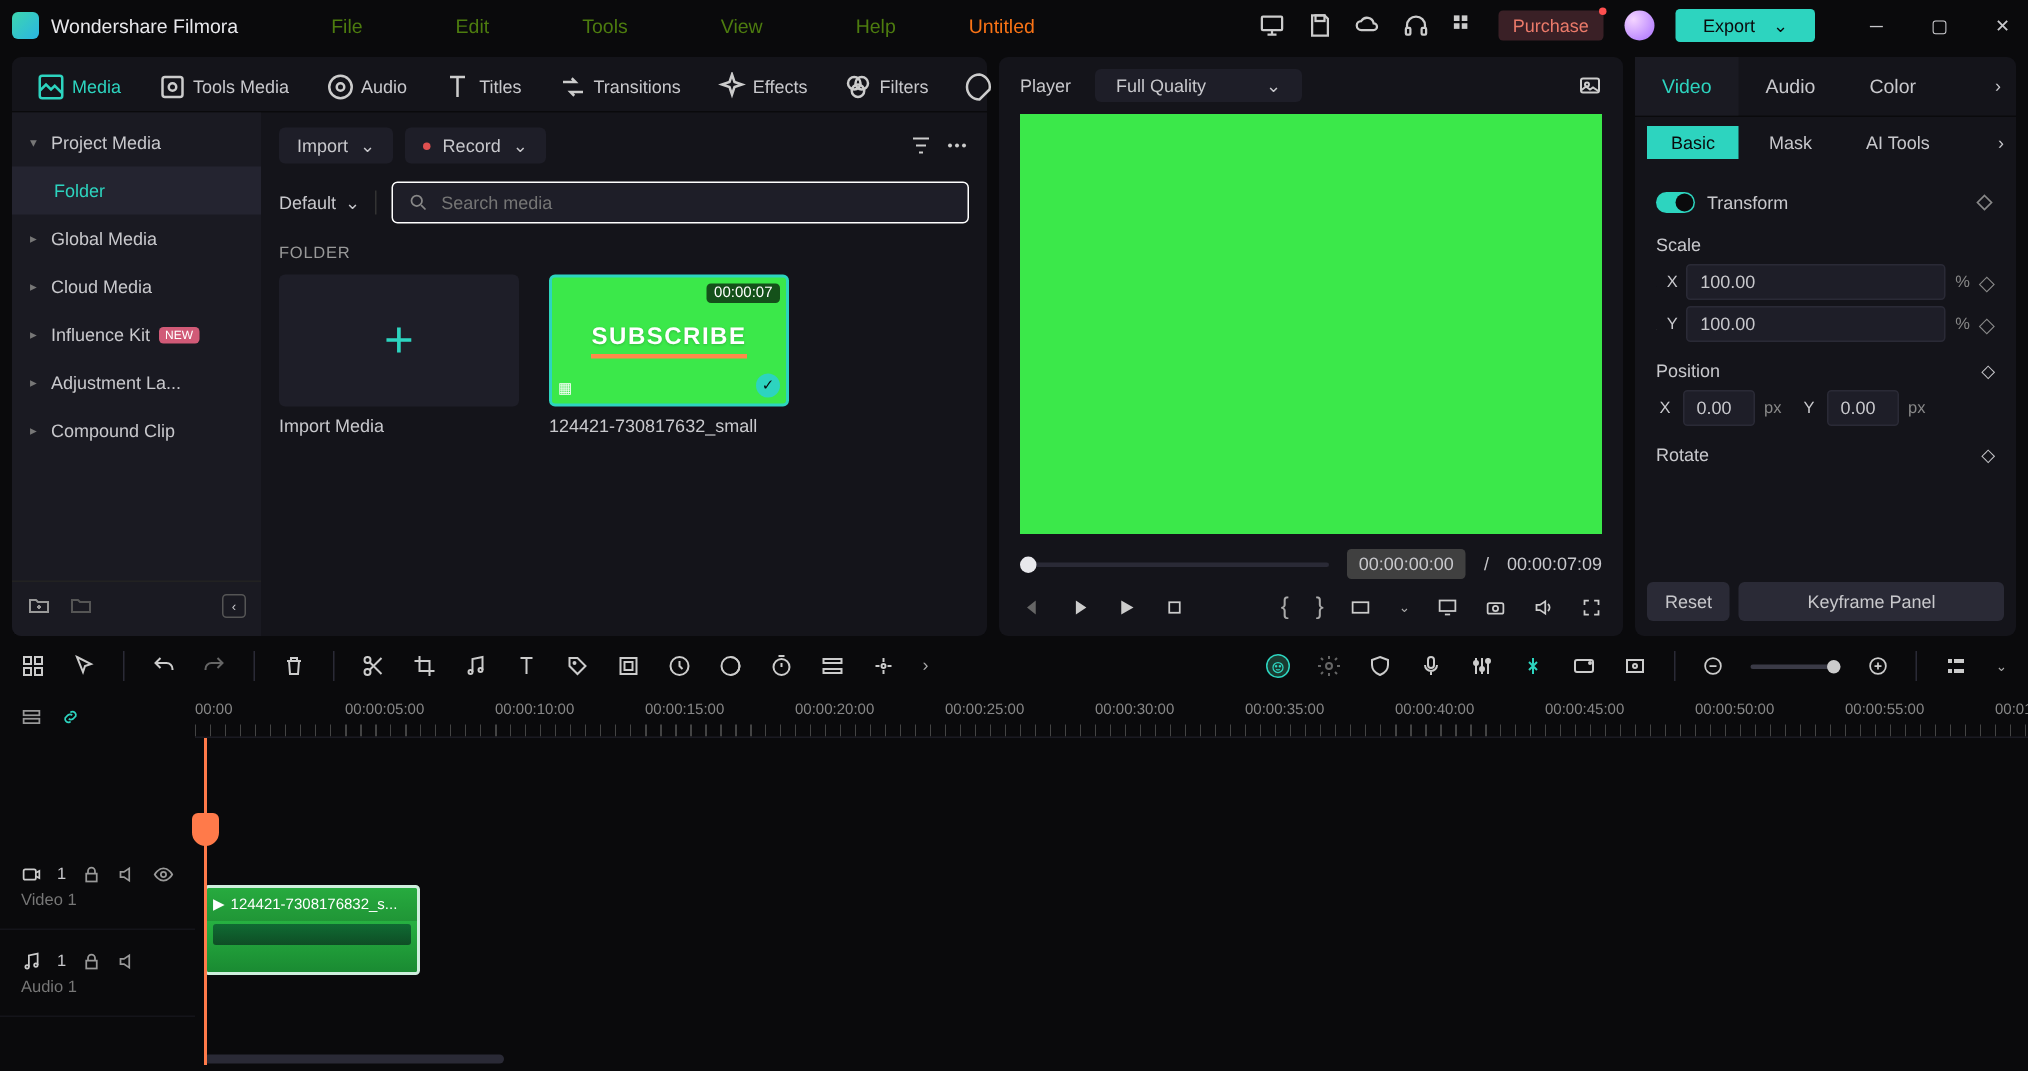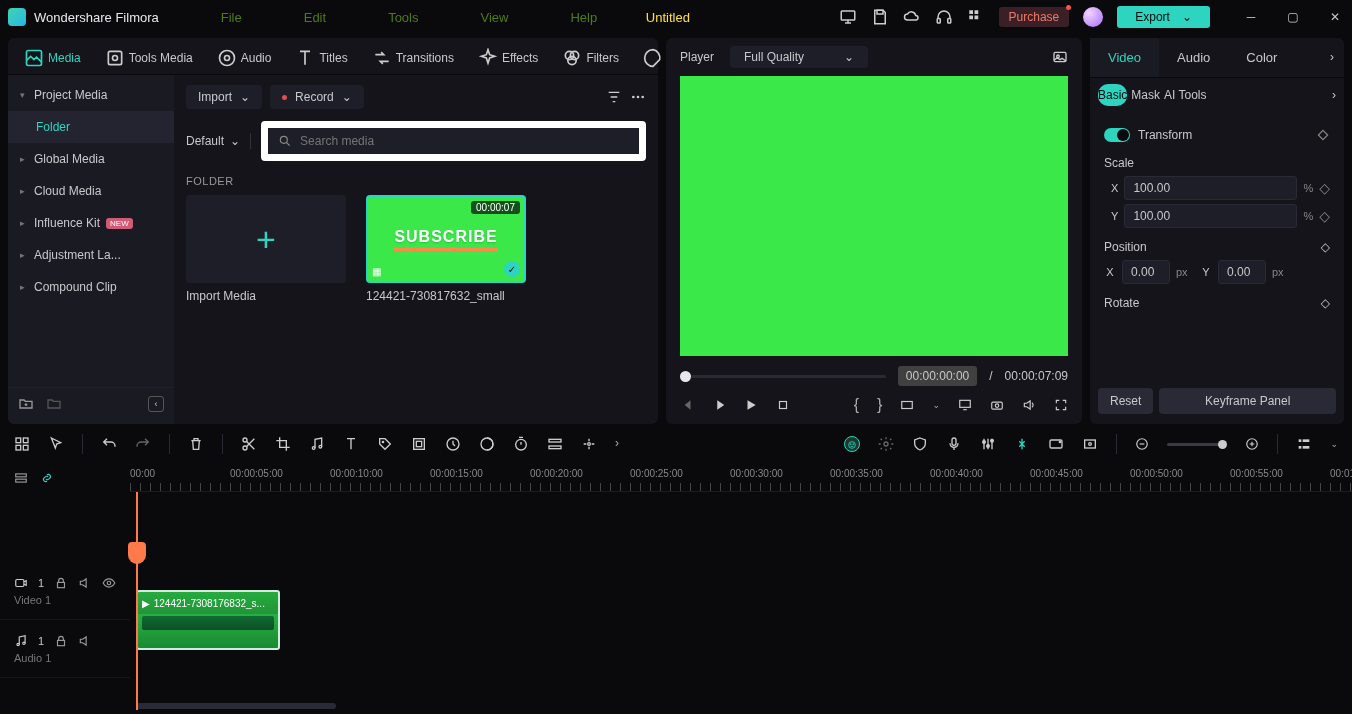--- a/index.html
+++ b/index.html
@@ -2,21 +2,21 @@
 <html><head>
 <meta charset="utf-8">
 <style>
 * { margin: 0; padding: 0; box-sizing: border-box; font-family: -apple-system, BlinkMacSystemFont, "Segoe UI", sans-serif; user-select: none; }
 body { background: #0a0a0c; color: #c8c8cc; width: 1352px; height: 714px; overflow: hidden; font-size: 12px; }
 .titlebar { height: 34px; display: flex; align-items: center; padding: 0 8px; background: #0a0a0c; }
 .logo { width: 18px; height: 18px; background: linear-gradient(135deg,#3dd6b0,#2ab5e3); border-radius: 4px; margin-right: 8px; }
 .app-name { font-size: 13px; color: #e8e8ec; margin-right: 28px; }
 .menu { display: flex; gap: 28px; }
 .menu span { font-size: 13px; color: #4d7c0f; cursor: pointer; margin-left: 34px; }
-.tb-center { flex: 1; text-align: center; color: #fde047; font-size: 13px; padding-right: 100px; }
+.tb-center { flex: 1; text-align: center; color: #f97316; font-size: 13px; padding-right: 100px; }
 .tb-right { display: flex; align-items: center; gap: 14px; }
 .icbtn { width: 18px; height: 18px; display: flex; align-items: center; justify-content: center; cursor: pointer; }
 .purchase { background: #3a2026; color: #eb7a6a; padding: 3px 10px; border-radius: 3px; font-size: 12px; position: relative; text-align: right; }
 .purchase::after { content:''; position:absolute; top:-2px; right:-2px; width:5px; height:5px; background:#ff5050; border-radius:50%; }
 .avatar { width: 20px; height: 20px; border-radius: 50%; background: radial-gradient(circle at 30% 30%, #f4d4ff, #a86eff); }
 .export { background: #2dd4bf; color: #0a0a0c; padding: 4px 18px; border-radius: 3px; font-size: 12px; display:flex; align-items:center; gap:12px; }
 .winctl { margin-left: 18px; display: flex; gap: 24px; }
 .workspace { display: flex; height: 390px; padding: 4px 8px 0 8px; gap: 8px; }
 .media-panel { width: 650px; background: #14141a; border-radius: 6px; display: flex; flex-direction: column; }
 .tabs { display: flex; border-bottom: 1px solid #0a0a0c; padding: 4px 4px 0 4px; }
@@ -33,21 +33,21 @@
 .nav-spacer{flex:1;}
 .nav-foot { display:flex; align-items:center; gap:12px; padding:8px 10px; border-top:1px solid #222; }
 .nav-foot .col { width:16px; height:16px; border:1px solid #555; border-radius:3px; margin-left:auto; display:flex; align-items:center; justify-content:center; font-size:9px; }
 .media-main { flex: 1; padding: 10px 12px; position:relative; }
 .media-ctrl { display:flex; align-items:center; gap:8px; }
 .pill { background:#1e1e28; padding:5px 12px; border-radius:4px; font-size:12px; display:flex; align-items:center; gap:8px; cursor:pointer; }
 .pill .dot{width:5px;height:5px;background:#e05050;border-radius:50%;}
 .media-ctrl .sp{flex:1}
 .sortrow { display:flex; align-items:center; gap:10px; margin-top:12px; }
 .sortrow .sort{display:flex;align-items:center;gap:6px;font-size:12px;text-align:center;}
-.search { flex:1; background:#1e1e28; border-radius:4px; padding:6px 10px; display:flex; align-items:center; gap:8px; border:7px solid #ffffff;}
+.search { flex:1; background:#1e1e28; border-radius:4px; padding:6px 10px; display:flex; align-items:center; gap:8px; border:1px solid #ffffff;}
 .search input { background:none; border:none; outline:none; color:#999; font-size:12px; flex:1; }
 .folder-lbl { margin-top:14px; font-size:11px; letter-spacing:.5px; color:#999; }
 .thumbs { display:flex; gap:20px; margin-top:8px; }
 .import-card { width:160px; height:88px; background:#1e1e28; border-radius:4px; display:flex; align-items:center; justify-content:center; font-size:34px; color:#2dd4bf; font-weight:200; cursor:pointer;}
 .import-lbl { font-size:12px; color:#c8c8cc; margin-top:6px; }
 .clip-card { width:160px; height:88px; background:#3be84a; border:2px solid #2dd4bf; border-radius:4px; position:relative; display:flex; align-items:center; justify-content:center; cursor:pointer; overflow:hidden;}
 .clip-card .sub { color:#fff; font-weight:700; font-size:16px; letter-spacing:1px; text-shadow:0 1px 2px rgba(0,0,0,.2); border-bottom:3px solid #ff8a4a; padding-bottom:2px;}
 .dur { position:absolute; top:4px; right:4px; background:rgba(0,0,0,.65); color:#fff; font-size:10px; padding:1px 5px; border-radius:3px;}
 .check { position:absolute; bottom:4px; right:4px; width:16px; height:16px; background:#2dd4bf; border-radius:50%; color:#0a0a0c; font-size:10px; display:flex; align-items:center; justify-content:center;}
 .tlic { position:absolute; bottom:4px; left:4px; color:#fff; font-size:10px; }
@@ -59,21 +59,21 @@
 .scrub-track { flex:1; height:3px; background:#2a2a36; border-radius:2px; position:relative; }
 .scrub-track::before{content:'';position:absolute;left:0;top:-4px;width:11px;height:11px;background:#e8e8ec;border-radius:50%;}
 .pctrl { display:flex; align-items:center; padding:6px 14px 10px; gap:18px; color:#aaa; }
 .pctrl .sp{flex:1}
 .props { width: 254px; background:#14141a; border-radius:6px; display:flex; flex-direction:column; position:relative;}
 .prop-tabs { display:flex; border-bottom:1px solid #0a0a0c; }
 .prop-tab { padding:12px 18px; font-size:13px; cursor:pointer; }
 .prop-tab.active { color:#2dd4bf; background:#1a1a22;}
 .prop-tabs .more { margin-left:auto; padding:12px 10px; cursor:pointer;}
 .sub-tabs { display:flex; padding:6px 8px; gap:4px; align-items:center; }
-.sub-tab { padding:4px 0; border-radius:10px; font-size:12px; cursor:pointer; }
+.sub-tab { padding:4px 16px; border-radius:0; font-size:12px; cursor:pointer; }
 .sub-tab.active { background:#2dd4bf; color:#0a0a0c; }
 .sub-tabs .more{margin-left:auto;cursor:pointer;}
 .section { padding:8px 14px; }
 .toggle-row { display:flex; align-items:flex-start; gap:8px; padding:8px 0;}
 .toggle { width:26px; height:14px; background:#2dd4bf; border-radius:7px; position:relative; }
 .toggle::after{content:'';position:absolute;right:1px;top:1px;width:12px;height:12px;background:#0a0a0c;border-radius:50%;}
 .toggle-row .kf{margin-left:auto;}
 .lbl { font-size:12px; color:#c8c8cc; margin:6px 0;}
 .prow { display:flex; align-items:center; gap:6px; margin:4px 0;}
 .prow .k{width:12px; text-align:center; font-size:11px;}

